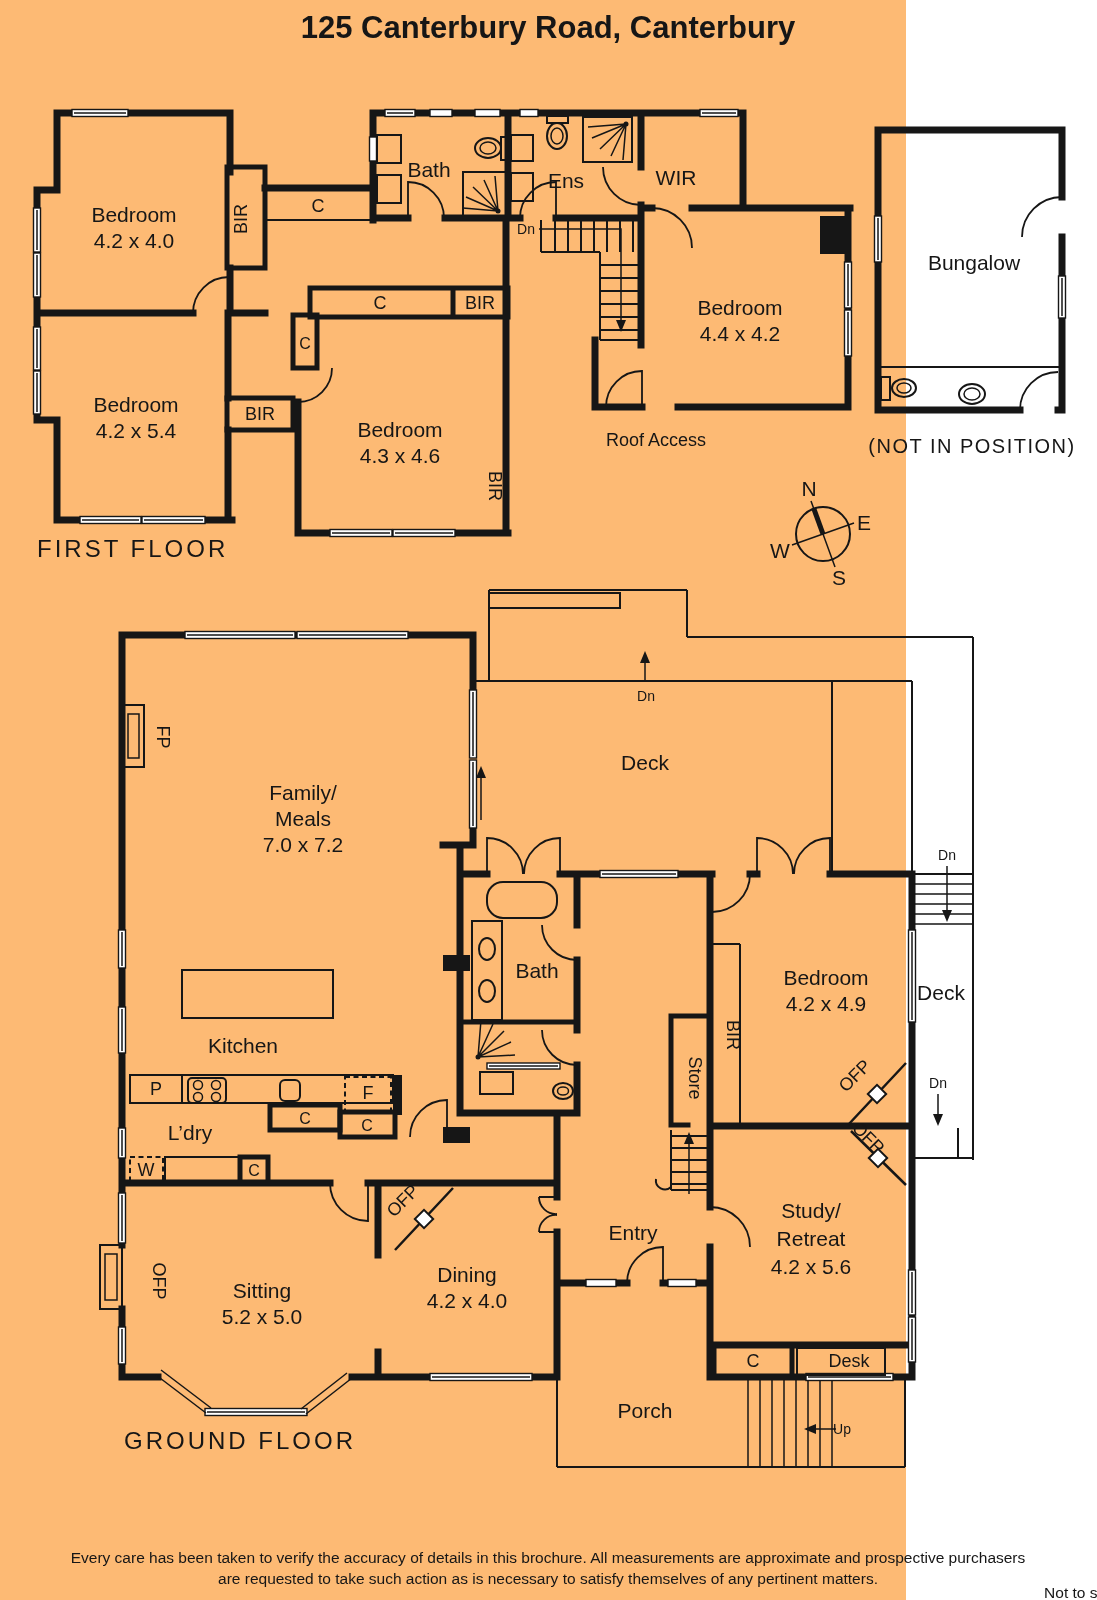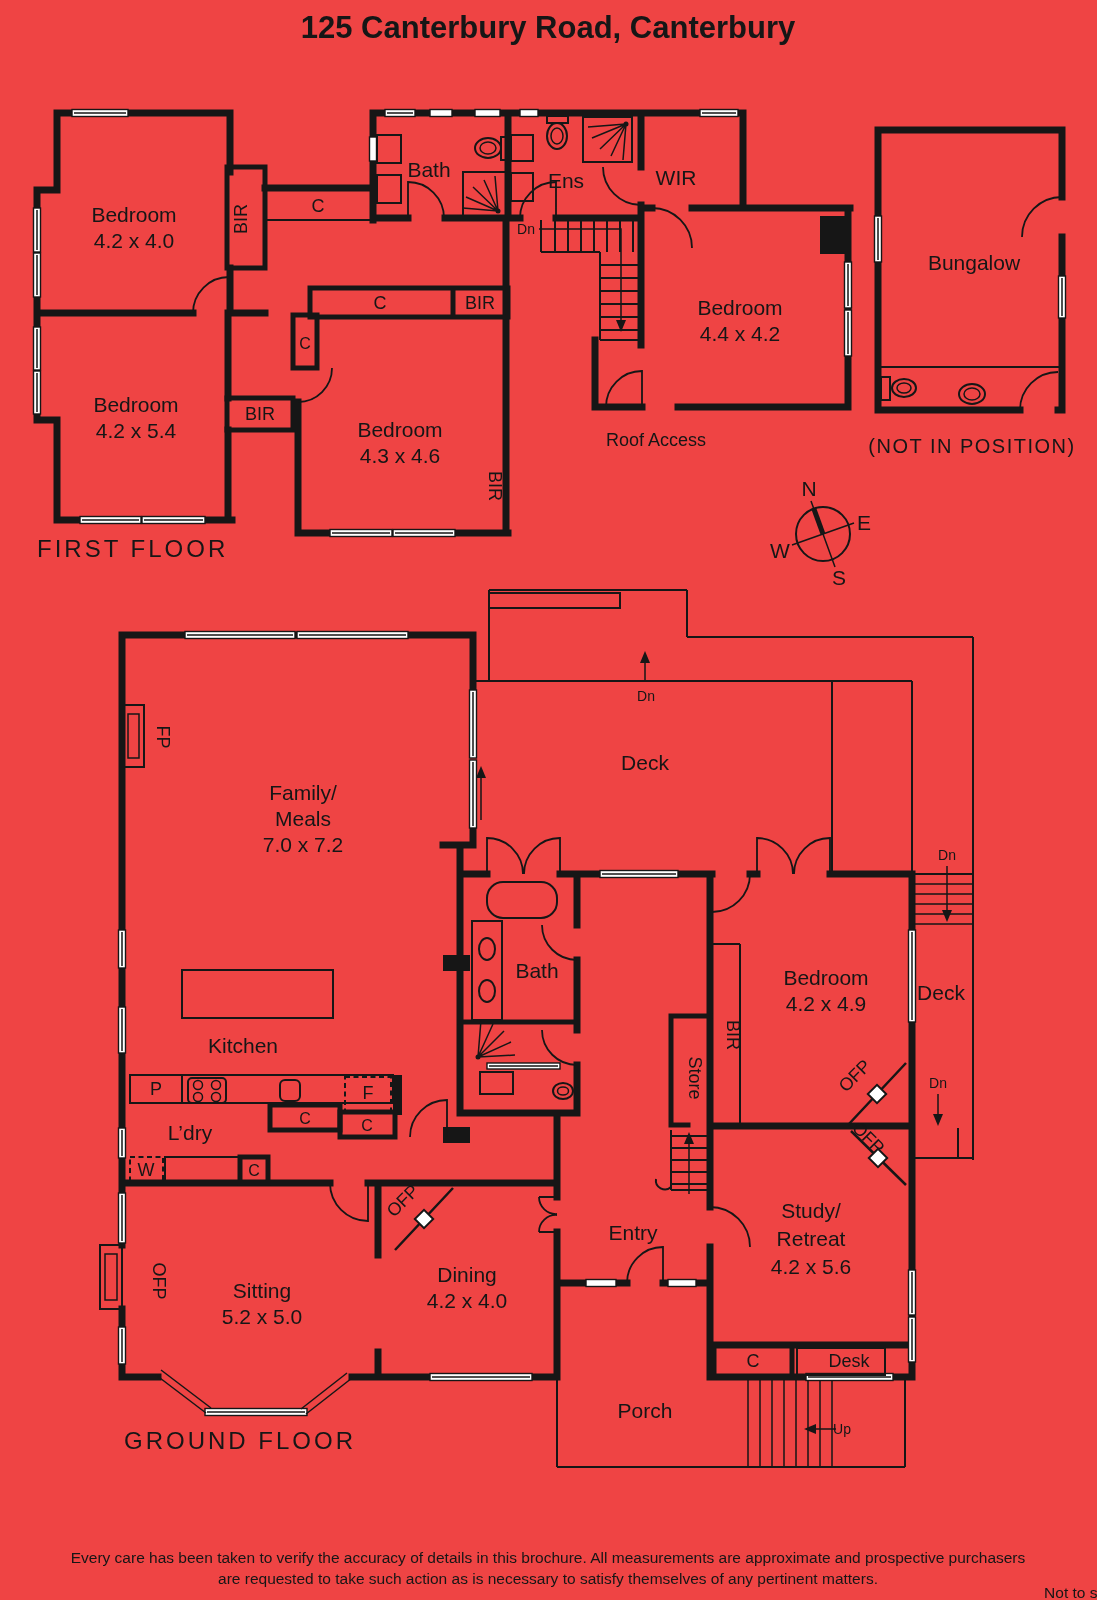--- a/index.html
+++ b/index.html
@@ -1,16 +1,16 @@
 <!DOCTYPE html>
 <html><head>
 <meta charset="utf-8">
 <style>
   html,body{margin:0;padding:0;background:#fff;}
-  .page{width:1097px;height:1600px;position:relative;background:#ef4444;}
+  .page{width:906px;height:1600px;position:relative;background:#fdba74;}
   svg text{font-family:"Liberation Sans","DejaVu Sans",sans-serif;fill:#161616;}
   .ttl{font-size:31px;font-weight:bold;text-anchor:middle;}
   .r{font-size:21px;text-anchor:middle;}
   .s{font-size:18px;text-anchor:middle;}
   .s2{font-size:16px;text-anchor:middle;}
   .xs{font-size:14px;text-anchor:middle;}
   .flr{font-size:24px;letter-spacing:3px;}
   .note{font-size:20px;letter-spacing:1.5px;text-anchor:middle;}
   .ft{font-size:15.5px;text-anchor:middle;}
   .k7{stroke:#161616;stroke-width:7;fill:none;stroke-linecap:square;}

